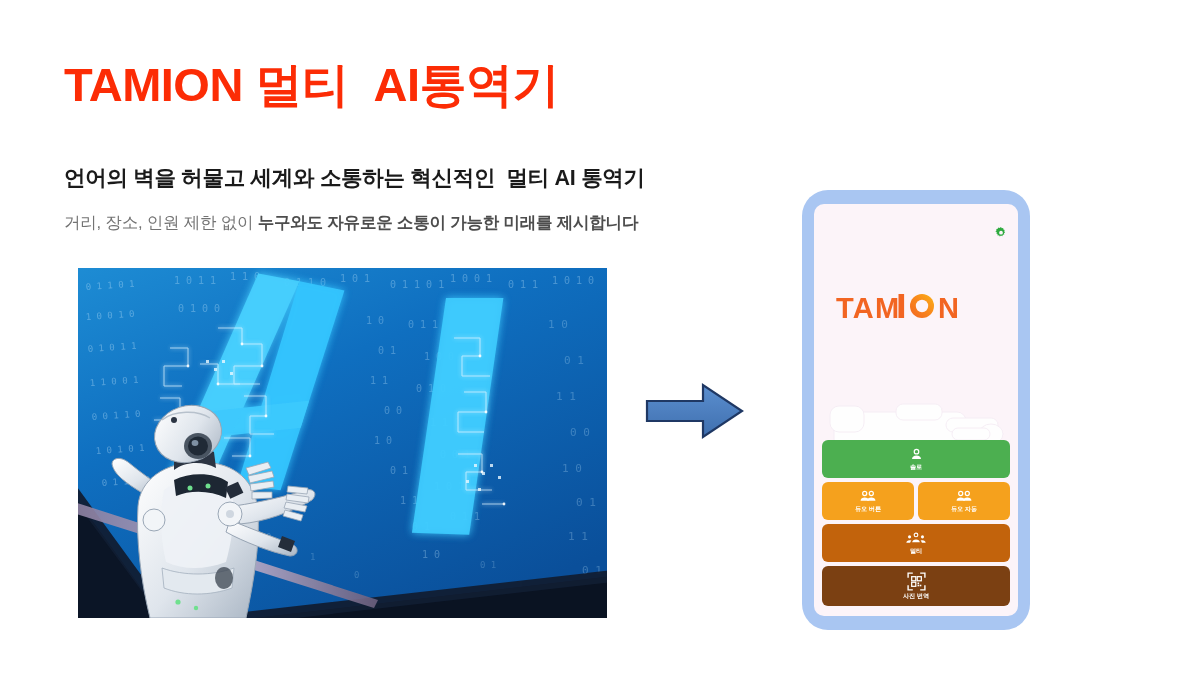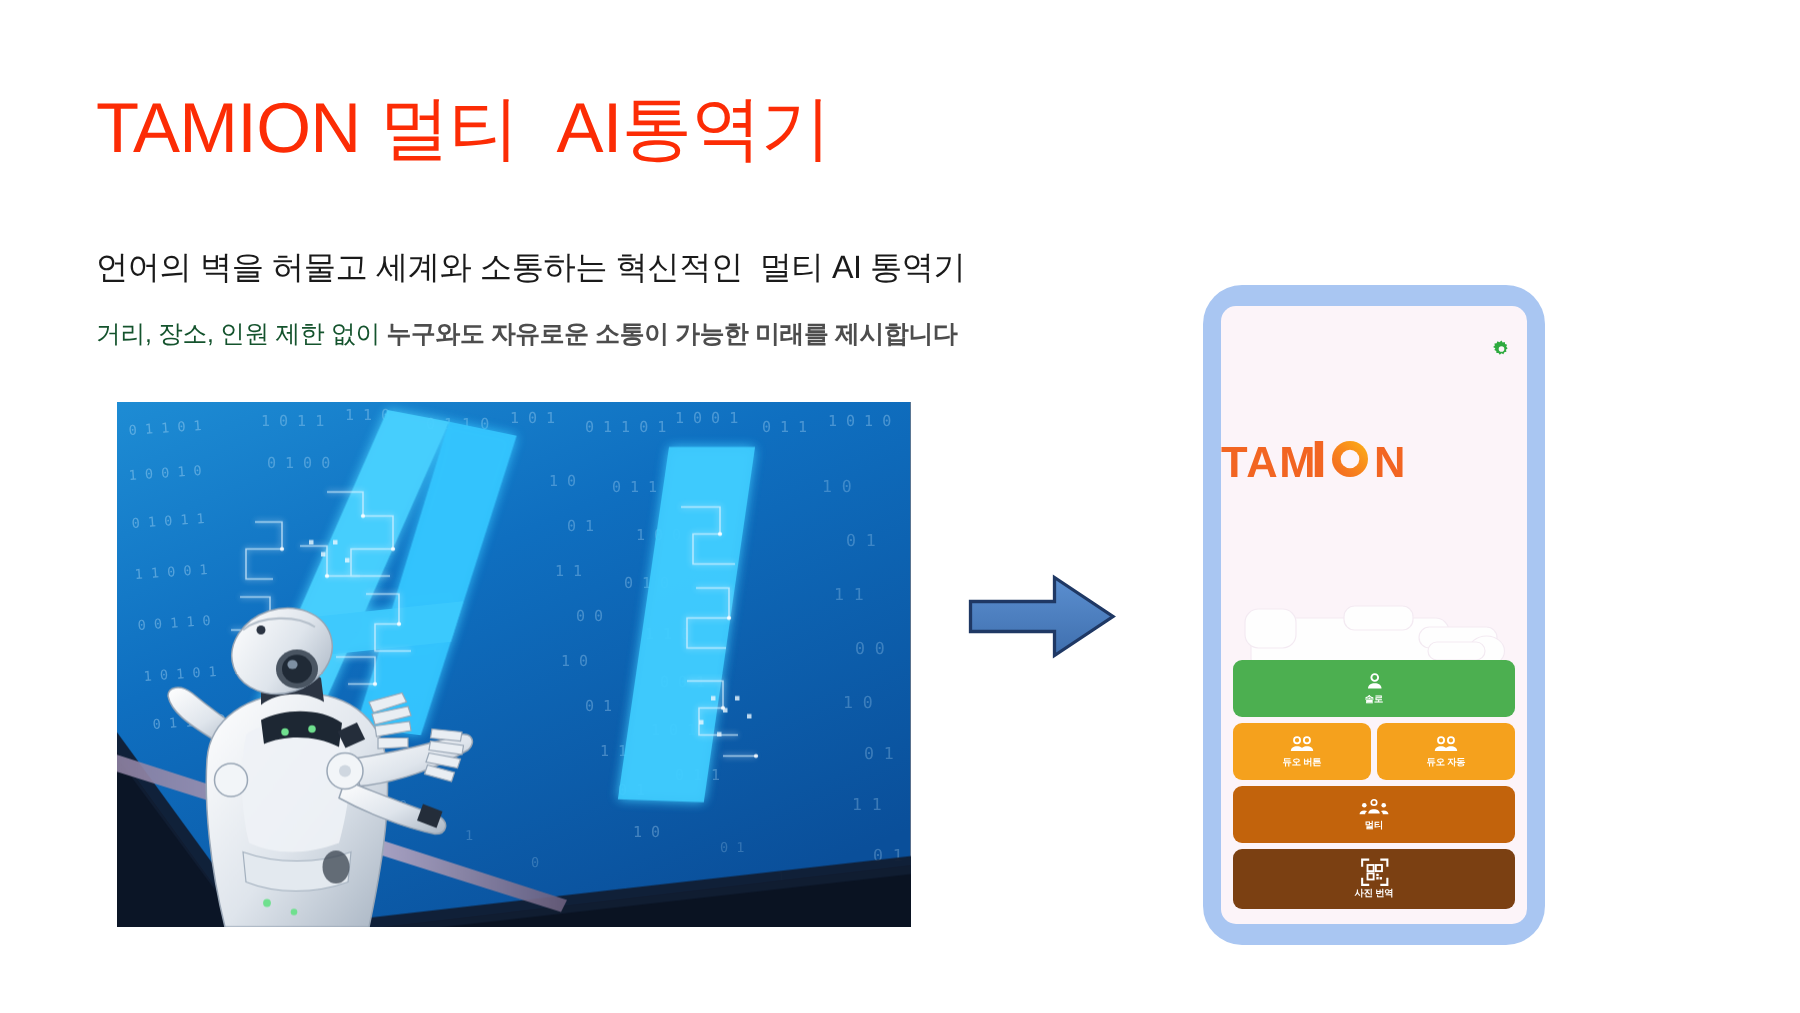--- a/index.html
+++ b/index.html
@@ -22,50 +22,50 @@
     inset: 0;
     background: #ffffff;
   }
 
   
   .page-title {
     position: absolute;
     left: 64px;
     top: 58px;
     font-size: 47px;
-    font-weight: normal;
+    font-weight: bold;
     letter-spacing: -0.5px;
     color: #fc2c05;
     white-space: pre;
     line-height: 1.15;
     text-align: center;
   }
 
   
   .subtitle {
     position: absolute;
     left: 64px;
     top: 163px;
     font-size: 21.5px;
-    font-weight: normal;
+    font-weight: bold;
     color: #1a1a1a;
     letter-spacing: -0.3px;
     white-space: pre;
   }
 
   
   .description {
     position: absolute;
     left: 64px;
     top: 212px;
     font-size: 16.5px;
     letter-spacing: -0.2px;
     white-space: pre;
   }
-  .description .accent { color: #14532d; }
+  .description .accent { color: #737373; }
   .description .normal { color: #4d4d4d; font-weight: bold; }
 
   
   .photo {
     position: absolute;
     left: 78px;
     top: 268px;
     width: 529px;
     height: 350px;
     overflow: hidden;
@@ -113,21 +113,21 @@
     width: 14px;
     height: 14px;
     line-height: 0;
   }
 
   .brand-logo {
     position: absolute;
     left: 0;
     right: 0;
     top: 86px;
-    text-align: left;
+    text-align: center;
     line-height: 0;
   }
 
   .ghost-art {
     position: absolute;
     left: 14px;
     right: 6px;
     top: 196px;
     height: 58px;
     line-height: 0;

